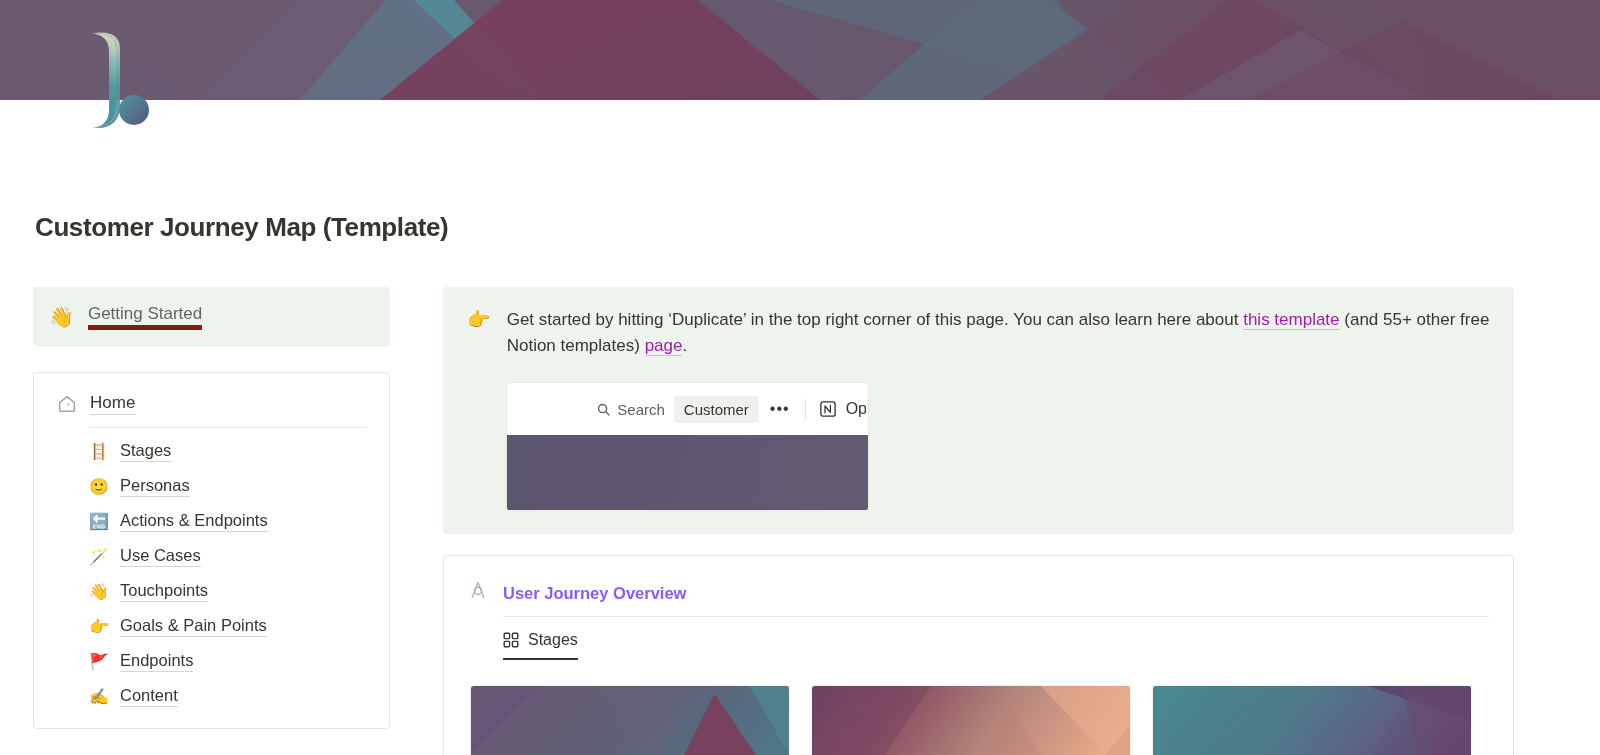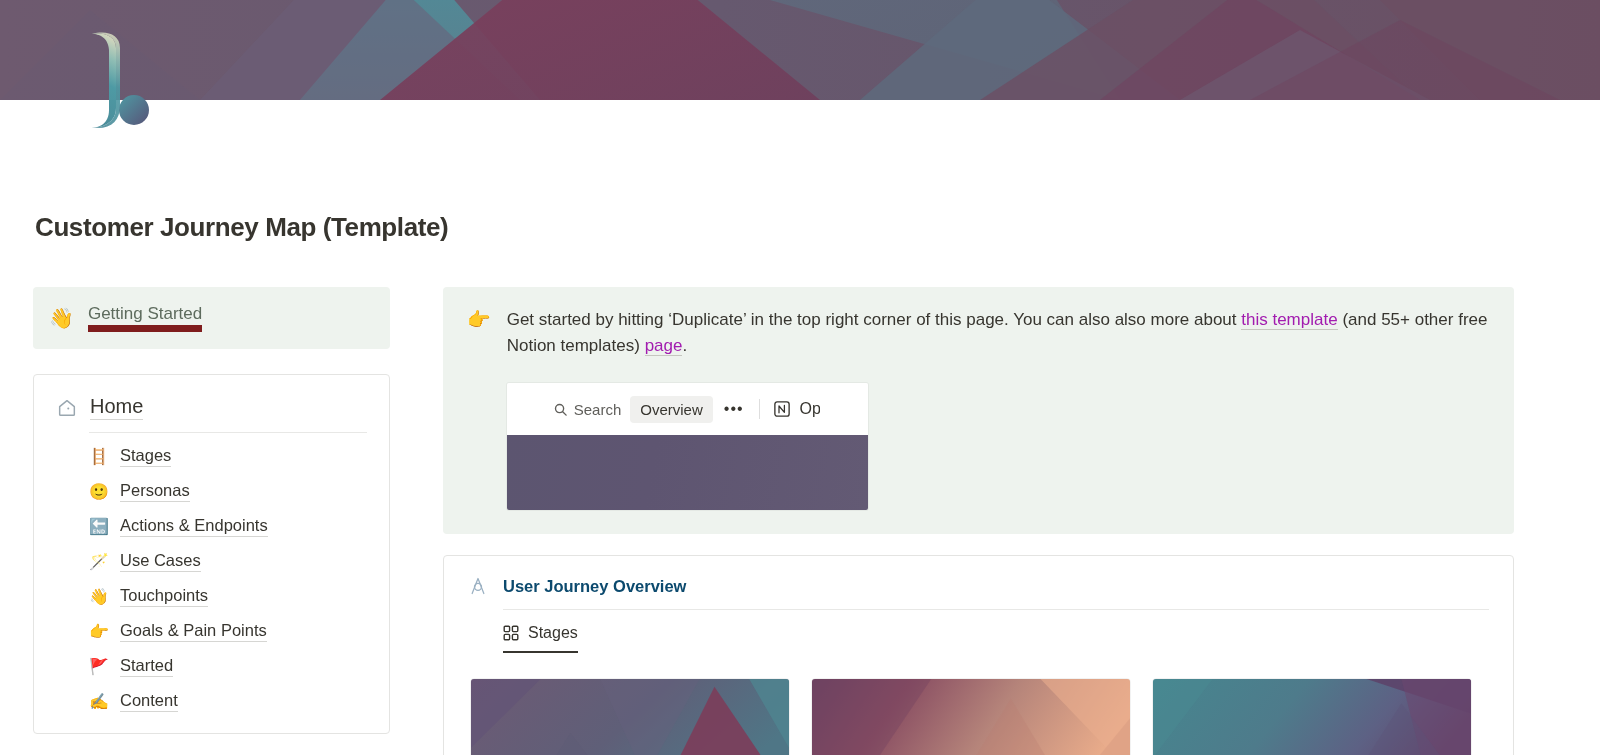--- a/index.html
+++ b/index.html
@@ -70,42 +70,42 @@
     gap: 14px;
     background: #eef3ee;
     border-radius: 4px;
     padding: 17px 16px;
     margin-bottom: 25px;
   }
   .gs-emoji { font-size: 20px; line-height: 1; }
   .gs-label {
     font-size: 17px;
     color: #5d6b5d;
-    border-bottom: 7px solid #7f1d1d;
+    border-bottom: 5px solid #7f1d1d;
     padding-bottom: 1px;
     cursor: pointer;
   }
 
   .nav-card {
     border: 1px solid #e4e4e2;
     border-radius: 4px;
     padding: 20px 22px 14px 22px;
     background: #fff;
   }
 
   .nav-home {
     display: flex;
     align-items: center;
     gap: 12px;
     padding-bottom: 12px;
   }
   .home-icon { width: 22px; height: 22px; flex: 0 0 22px; color: #9aa7b0; }
   .home-icon svg { display: block; width: 22px; height: 22px; }
   .home-label {
-    font-size: 20px;
+    font-size: 17px;
     color: #37352f;
     border-bottom: 1px solid #d6d6d3;
     padding-bottom: 1px;
   }
 
   .nav-divider {
     height: 1px;
     background: #e8e8e6;
     margin: 0 0 6px 33px;
   }
@@ -160,21 +160,21 @@
     width: 361px;
     border-radius: 2px;
     overflow: hidden;
     box-shadow: 0 0 0 1px rgba(0,0,0,0.04);
   }
   .embed-bar {
     background: #ffffff;
     height: 52px;
     display: flex;
     align-items: center;
-    justify-content: center;
+    justify-content: flex-end;
     gap: 9px;
     padding: 0 2px 0 0;
   }
   .eb-search {
     display: flex;
     align-items: center;
     gap: 6px;
     color: #5f5e5a;
     font-size: 15px;
   }
@@ -215,21 +215,21 @@
     overflow: hidden;
   }
   .uj-head {
     display: flex;
     align-items: center;
     gap: 15px;
     padding-bottom: 13px;
   }
   .uj-icon { width: 20px; height: 20px; flex: 0 0 20px; color: #9ab0c2; }
   .uj-icon svg { display: block; width: 20px; height: 20px; }
-  .uj-title { font-size: 16.5px; font-weight: bold; color: #0c4a6e; }
+  .uj-title { font-size: 16.5px; font-weight: bold; color: #8b5cf6; margin-top: 8px; }
 
   .uj-divider { height: 1px; background: #e8e8e6; margin-left: 35px; }
 
   .uj-tabs { padding-left: 35px; margin-top: 14px; }
   .uj-tab {
     display: inline-flex;
     align-items: center;
     gap: 9px;
     padding-bottom: 9px;
     border-bottom: 2px solid #37352f;
@@ -368,51 +368,51 @@
             <span class="nav-text">Touchpoints</span>
           </div>
 
           <div class="nav-item">
             <span class="nav-emoji">👉</span>
             <span class="nav-text">Goals &amp; Pain Points</span>
           </div>
 
           <div class="nav-item">
             <span class="nav-emoji">🚩</span>
-            <span class="nav-text">Started</span>
+            <span class="nav-text">Endpoints</span>
           </div>
 
           <div class="nav-item">
             <span class="nav-emoji">✍️</span>
             <span class="nav-text">Content</span>
           </div>
 
         </div>
       </div>
     </div>
 
     <div class="col-right">
 
       <div class="main-callout">
         <span class="mc-emoji">👉</span>
         <div class="mc-body">
-          <div class="mc-text"><span>Get started by hitting ‘Duplicate’ in the top right corner of this page. You can also also more about </span><span class="inline-link">this template</span><span> (and 55+ other free Notion templates) </span><span class="inline-link">page</span><span>.</span></div>
+          <div class="mc-text"><span>Get started by hitting ‘Duplicate’ in the top right corner of this page. You can also learn here about </span><span class="inline-link">this template</span><span> (and 55+ other free Notion templates) </span><span class="inline-link">page</span><span>.</span></div>
 
           <div class="embed-shot">
             <div class="embed-bar">
               <span class="eb-search">
                 <span>
                   <svg viewBox="0 0 24 24" fill="none" stroke="currentColor" stroke-width="2.2" stroke-linecap="round">
                     <circle cx="10.5" cy="10.5" r="6.5"></circle>
                     <line x1="15.5" y1="15.5" x2="21" y2="21"></line>
                   </svg>
                 </span>
                 <span>Search</span>
               </span>
-              <span class="eb-dup">Overview</span>
+              <span class="eb-dup">Customer</span>
               <span class="eb-dots">•••</span>
               <span class="eb-sep"></span>
               <span class="eb-notion">
                 <svg viewBox="0 0 24 24">
                   <rect x="2.5" y="2.5" width="19" height="19" rx="3" fill="#ffffff" stroke="#37352f" stroke-width="1.8"></rect>
                   <path d="M8 17 V8 l7.2 8.4 V7.2" fill="none" stroke="#37352f" stroke-width="1.7" stroke-linecap="round" stroke-linejoin="round"></path>
                 </svg>
               </span>
               <span class="eb-op">Op</span>
             </div>

